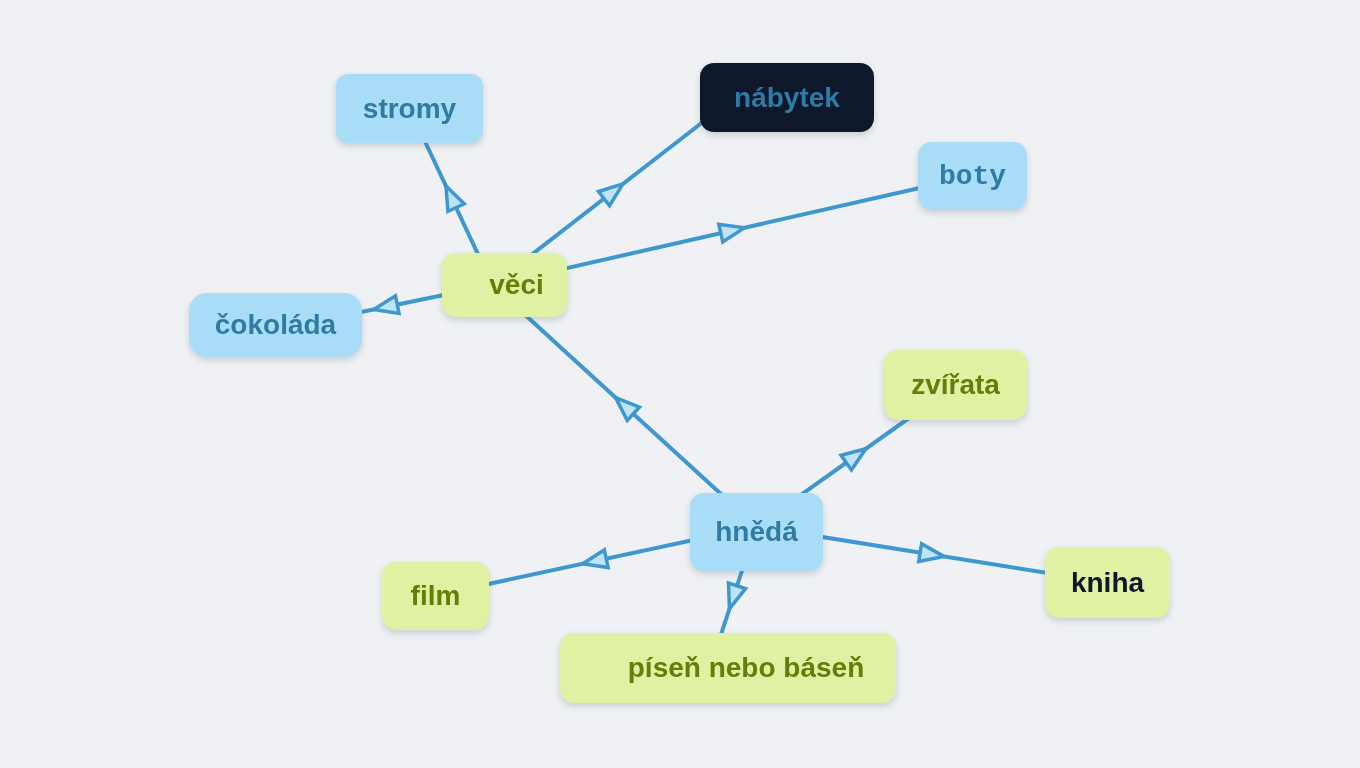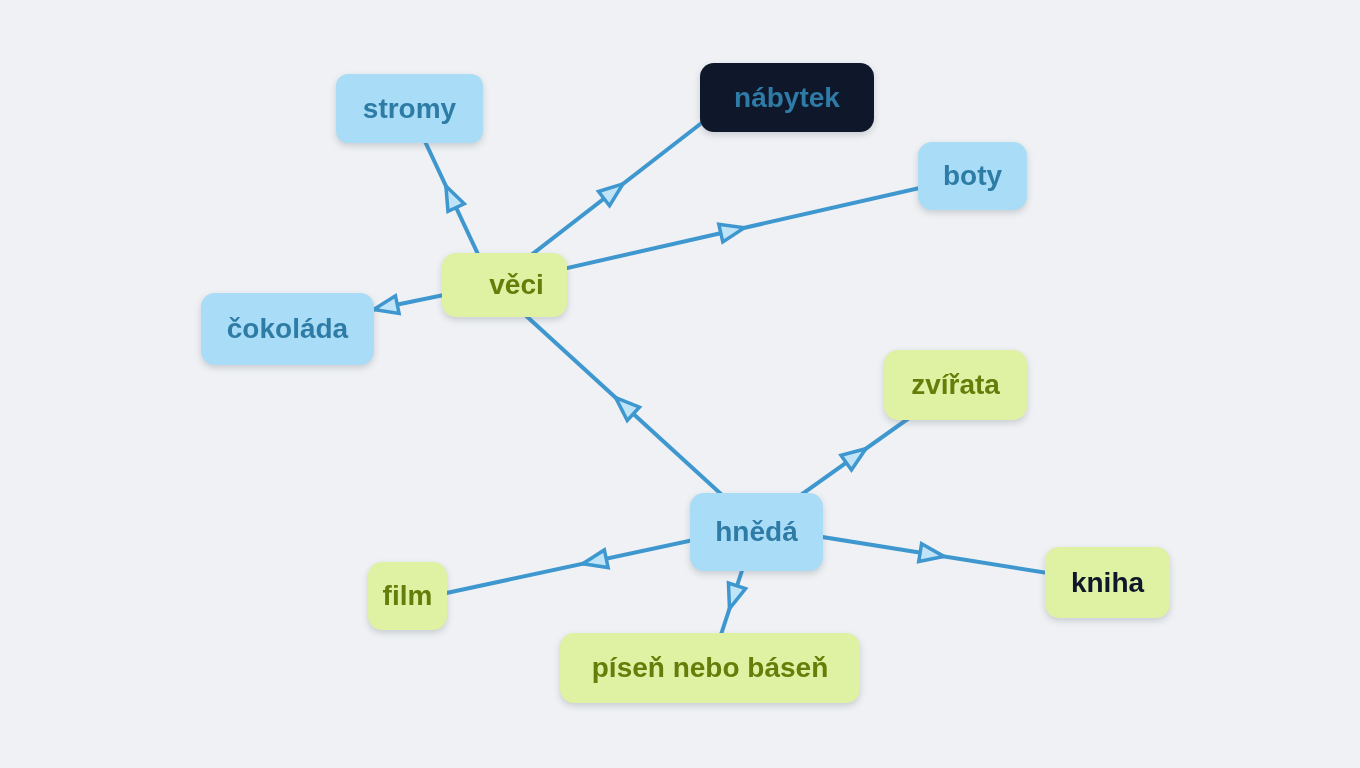--- a/index.html
+++ b/index.html
@@ -60,38 +60,38 @@
       <line x1="756.5" y1="526.5" x2="1107.5" y2="582.5" stroke="#3e97cf" stroke-width="4"></line>
       <polygon points="12,0 -12,-9 -12,9" transform="translate(932,554.5) rotate(9.064809301869246)" fill="#bfe4f8" stroke="#3e97cf" stroke-width="3.5" stroke-linejoin="miter"></polygon>
     </svg>
   <div id="nodes-layer">
       <div class="node" style="left: 336px; top: 74px; width: 147px; height: 69px; background: rgb(169, 221, 247); color: rgb(46, 123, 166); border-radius: 12px;">
         <span>stromy</span>
       </div>
       <div class="node" style="left: 652px; top: 63px; width: 174px; height: 69px; background: #0f172a; color: rgb(46, 123, 166); margin-left: 48px;">
         <span>nábytek</span>
       </div>
-      <div class="node" style="left: 918px; top: 142px; width: 109px; height: 68px; background: rgb(169, 221, 247); color: rgb(46, 123, 166);">
+      <div class="node" style="left: 918px; top: 142px; width: 109px; height: 68px; background: rgb(169, 221, 247); color: rgb(46, 123, 166); font-family: Liberation Mono, monospace;">
         <span>boty</span>
       </div>
-      <div class="node" style="left: 201px; top: 293px; width: 173px; height: 72px; background: rgb(169, 221, 247); color: rgb(46, 123, 166);">
+      <div class="node" style="left: 189px; top: 293px; width: 173px; height: 64px; background: rgb(169, 221, 247); color: rgb(46, 123, 166); border-radius: 18px;">
         <span>čokoláda</span>
       </div>
       <div class="node" style="left: 442px; top: 253px; width: 101px; height: 64px; background: rgb(223, 241, 162); color: rgb(100, 126, 10); padding-left: 24px;">
         <span>věci</span>
       </div>
       <div class="node" style="left: 884px; top: 350px; width: 143px; height: 70px; background: rgb(223, 241, 162); color: rgb(100, 126, 10);">
         <span>zvířata</span>
       </div>
       <div class="node" style="left: 690px; top: 493px; width: 133px; height: 78px; background: rgb(169, 221, 247); color: rgb(46, 123, 166);">
         <span>hnědá</span>
       </div>
-      <div class="node" style="left: 368px; top: 562px; width: 79px; height: 68px; background: rgb(223, 241, 162); color: rgb(100, 126, 10); text-align: center;">
+      <div class="node" style="left: 382px; top: 562px; width: 107px; height: 68px; background: rgb(223, 241, 162); color: rgb(100, 126, 10); text-align: center;">
         <span>film</span>
       </div>
-      <div class="node" style="left: 560px; top: 633px; width: 300px; height: 70px; background: rgb(223, 241, 162); color: rgb(100, 126, 10);">
+      <div class="node" style="left: 560px; top: 633px; width: 300px; height: 70px; background: rgb(223, 241, 162); color: rgb(100, 126, 10); padding-left: 36px;">
         <span>píseň nebo báseň</span>
       </div>
       <div class="node" style="left: 1045px; top: 547px; width: 125px; height: 71px; background: rgb(223, 241, 162); color: #0f172a;">
         <span>kniha</span>
       </div>
     </div>
 </div>
 
 </body></html>

